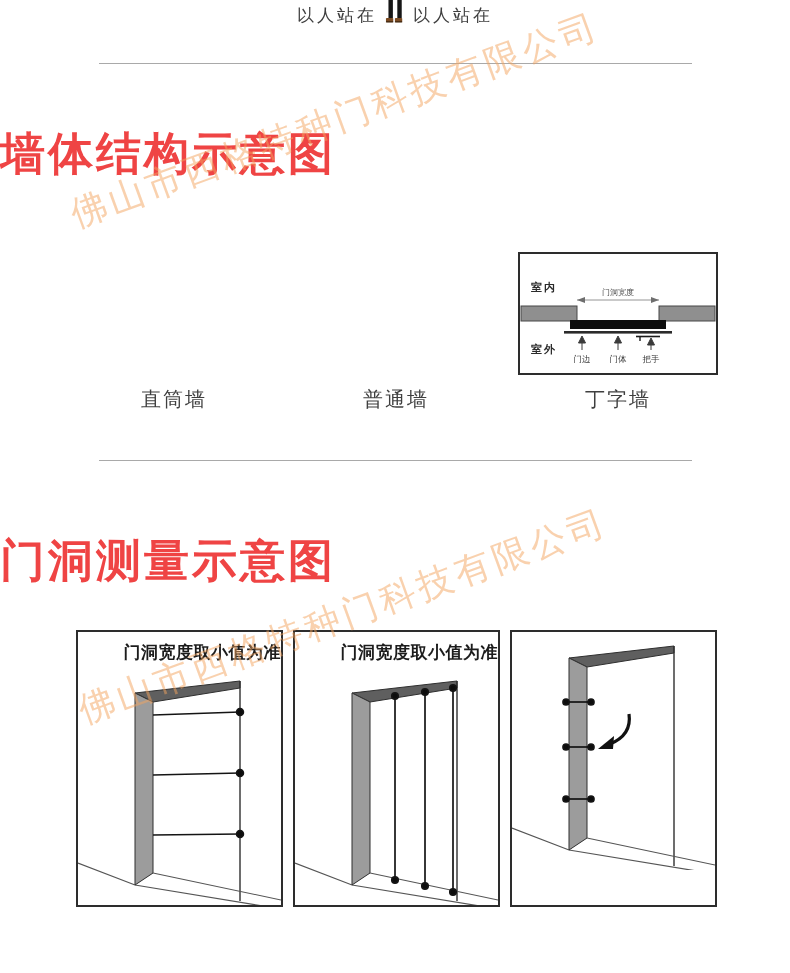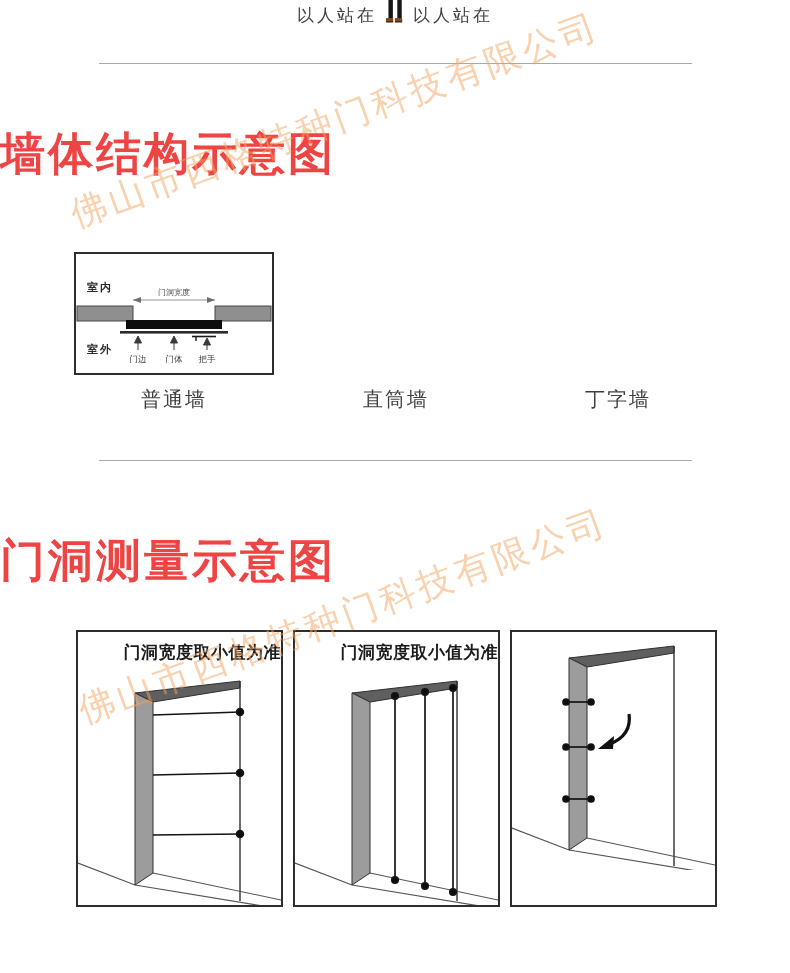--- a/index.html
+++ b/index.html
@@ -24,21 +24,21 @@
   .div1{top:63px;}
   .div2{top:460px;}
 
   .big-title{position:absolute;left:0;right:0;text-align:left;
              font-size:45px;font-weight:700;color:#ef4444;letter-spacing:3px;z-index:2;}
   .t1{top:124px;}
   .t2{top:521px;margin-top:10px;}
 
   
   .wall-row{position:absolute;top:252px;left:74px;width:644px;display:flex;
-            justify-content:space-between;z-index:2;gap:29px;}
+            justify-content:flex-end;z-index:2;gap:29px;}
   .wall-box{width:196px;height:119px;border:2px solid #2d2d2d;background:#fff;}
   .wall-cap{position:absolute;top:386px;left:74px;width:644px;display:flex;
             justify-content:space-between;z-index:2;}
   .wall-cap .cap{width:200px;text-align:center;font-size:20px;color:#3f3f3f;letter-spacing:2px;}
 
   
   .open-row{position:absolute;top:630px;left:76px;width:641px;display:flex;
             justify-content:space-between;z-index:2;}
   .open-box{width:203px;height:273px;border:2px solid #2d2d2d;background:#fff;
             display:flex;flex-direction:column;align-items:flex-end;}
@@ -106,22 +106,22 @@
         <text x="62" y="108" font-size="8.5" fill="#3a3a3a" text-anchor="middle">门边</text>
         <text x="98" y="108" font-size="8.5" fill="#3a3a3a" text-anchor="middle">门体</text>
         <text x="131" y="108" font-size="8.5" fill="#3a3a3a" text-anchor="middle">把手</text>
       </svg>
     </div>
 
 
   </div>
 
   <div class="wall-cap">
+    <div class="cap">直筒墙</div>
     <div class="cap">普通墙</div>
-    <div class="cap">直筒墙</div>
     <div class="cap">丁字墙</div>
   </div>
 
   <div class="divider div2"></div>
 
   <div class="big-title t2">门洞测量示意图</div>
 
   <div class="open-row">
 
     <div class="open-box">

